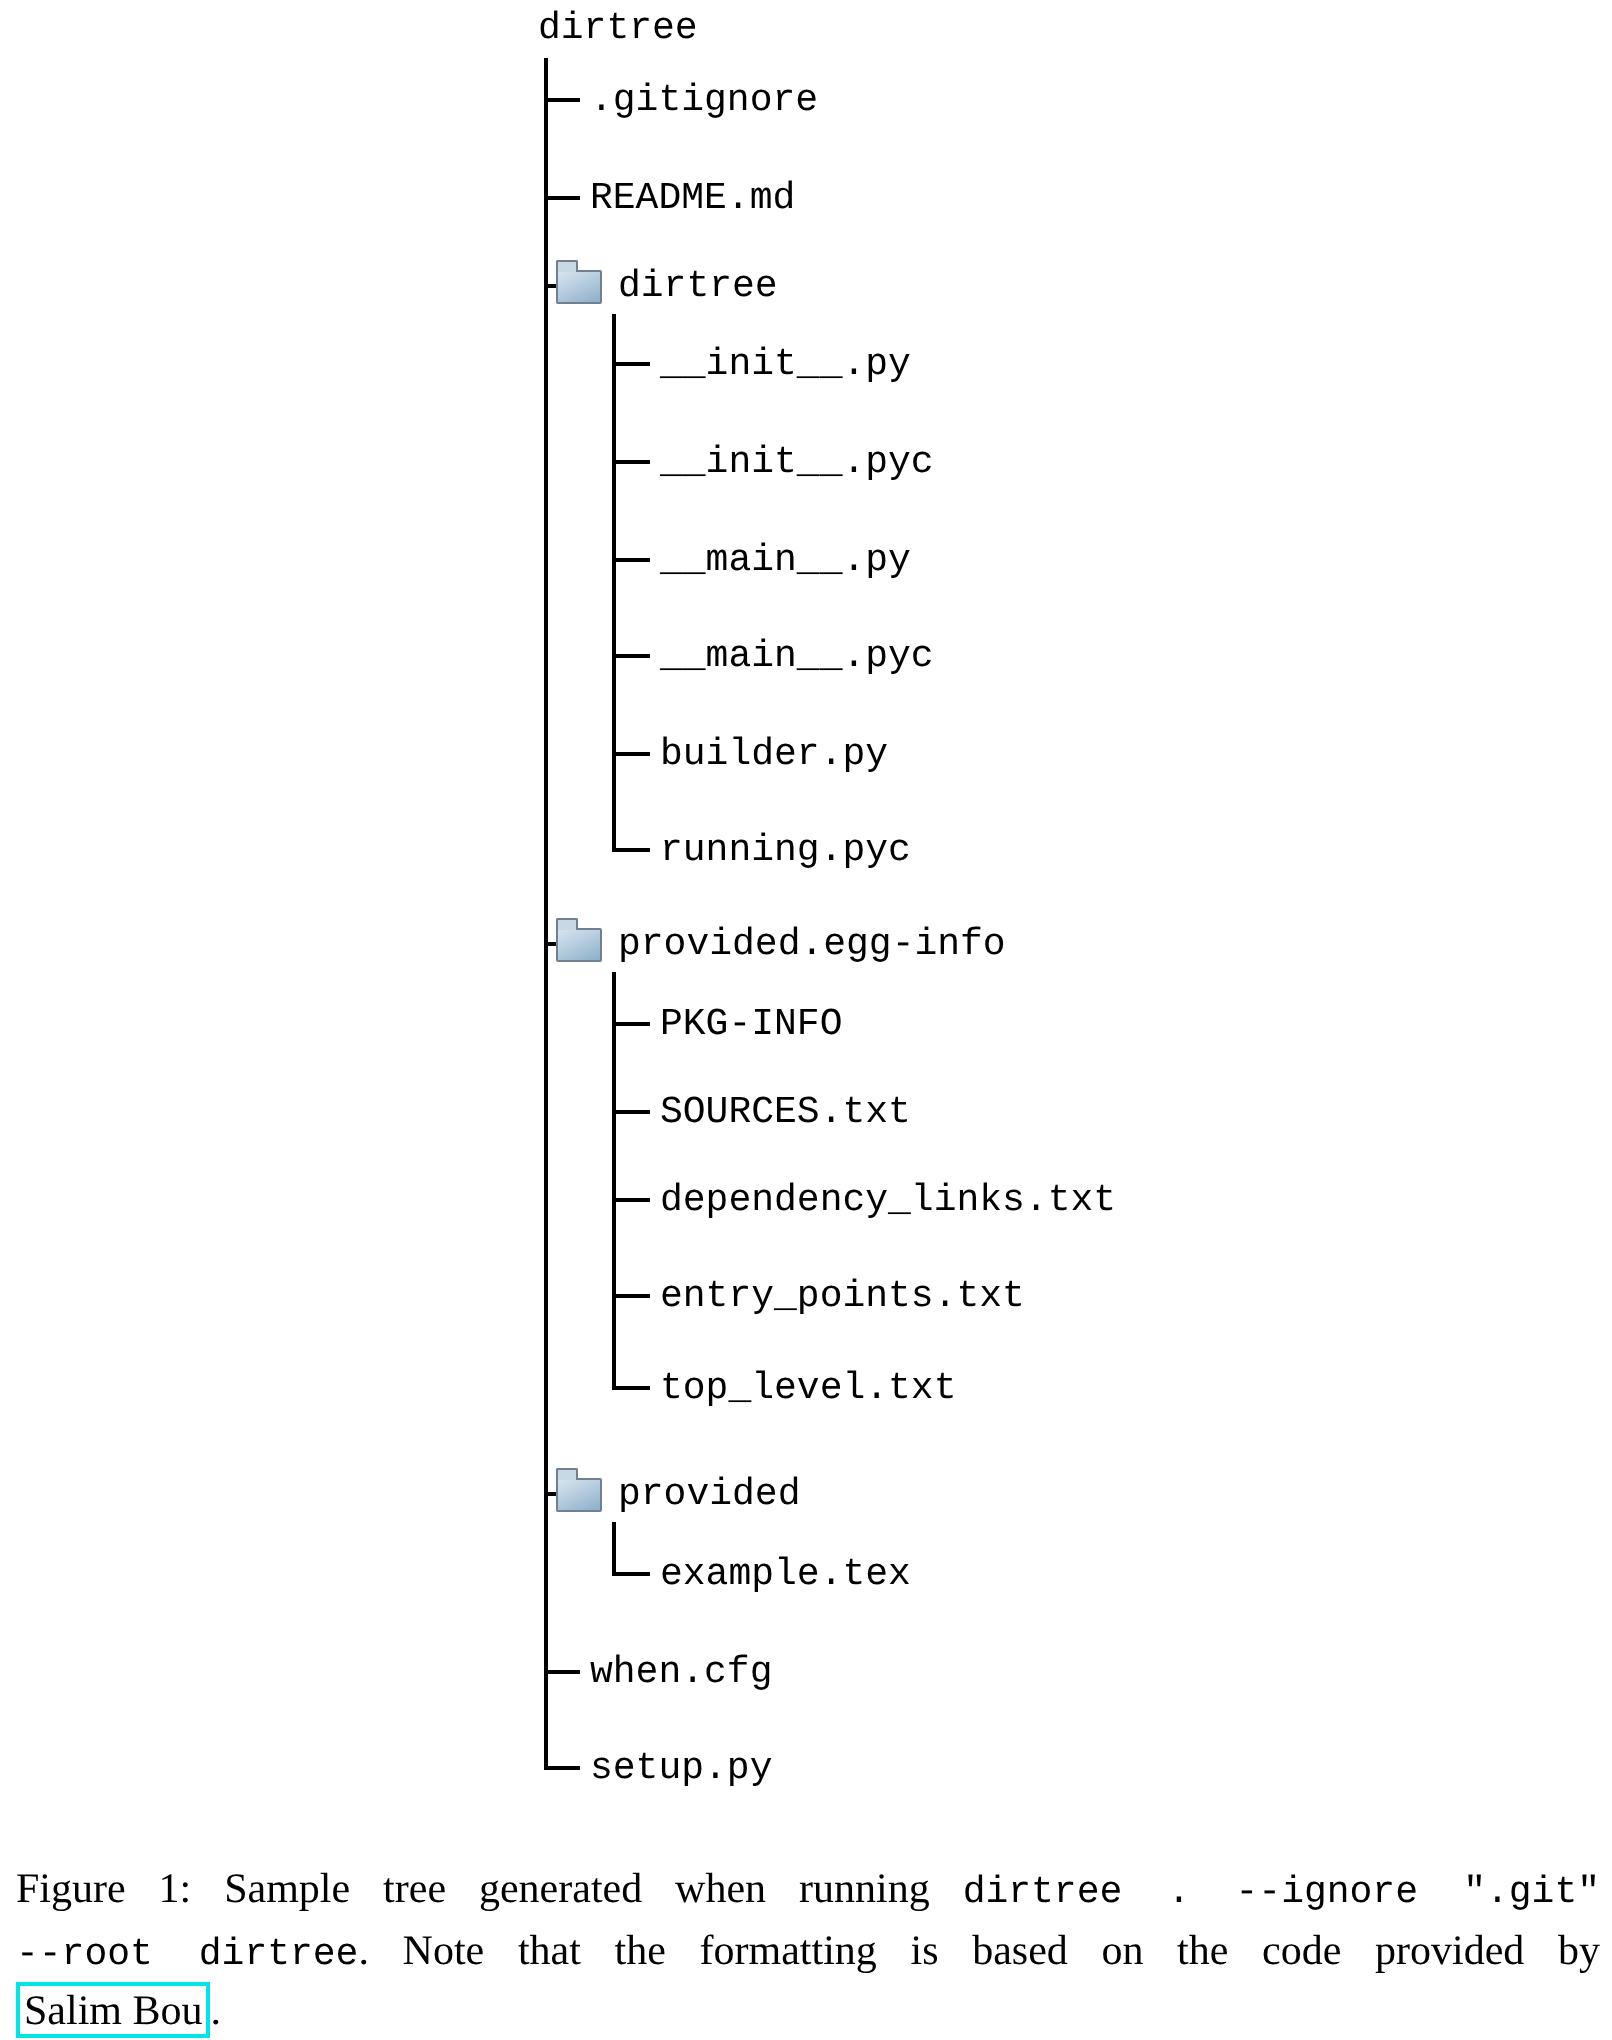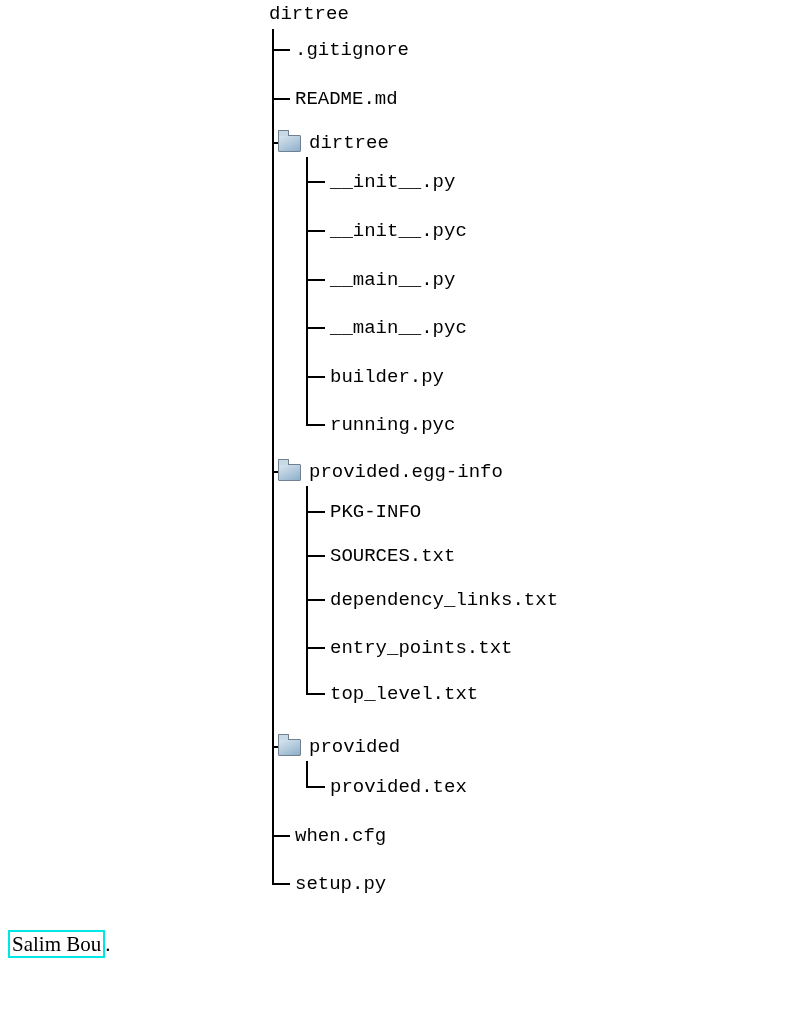--- a/index.html
+++ b/index.html
@@ -174,30 +174,32 @@
   </div>
 
   <div class="row l1 folder" style="top:747px">
     <span class="tick"></span>
     <span class="folder-icon"></span>
     <span class="label">provided</span>
   </div>
 
   <div class="row l2 file" style="top:787px">
     <span class="tick"></span>
-    <span class="label">provided.tex</span>
+    <span class="label">example.tex</span>
   </div>
 
   <div class="row l1 file" style="top:836px">
     <span class="tick"></span>
     <span class="label">when.cfg</span>
   </div>
 
   <div class="row l1 file" style="top:884px">
     <span class="tick"></span>
     <span class="label">setup.py</span>
   </div>
 
 </div>
 
 <div class="caption">
+  <div class="cap-line"><span>Figure 1: Sample tree generated when running</span> <span class="cap-mono">dirtree . --ignore ".git"</span></div>
+  <div class="cap-line"><span class="cap-mono">--root dirtree</span><span>. Note that the formatting is based on the code provided by</span></div>
   <div class="cap-line last"><a class="cap-link">Salim Bou</a><span>.</span></div>
 </div>
 
 </body></html>

